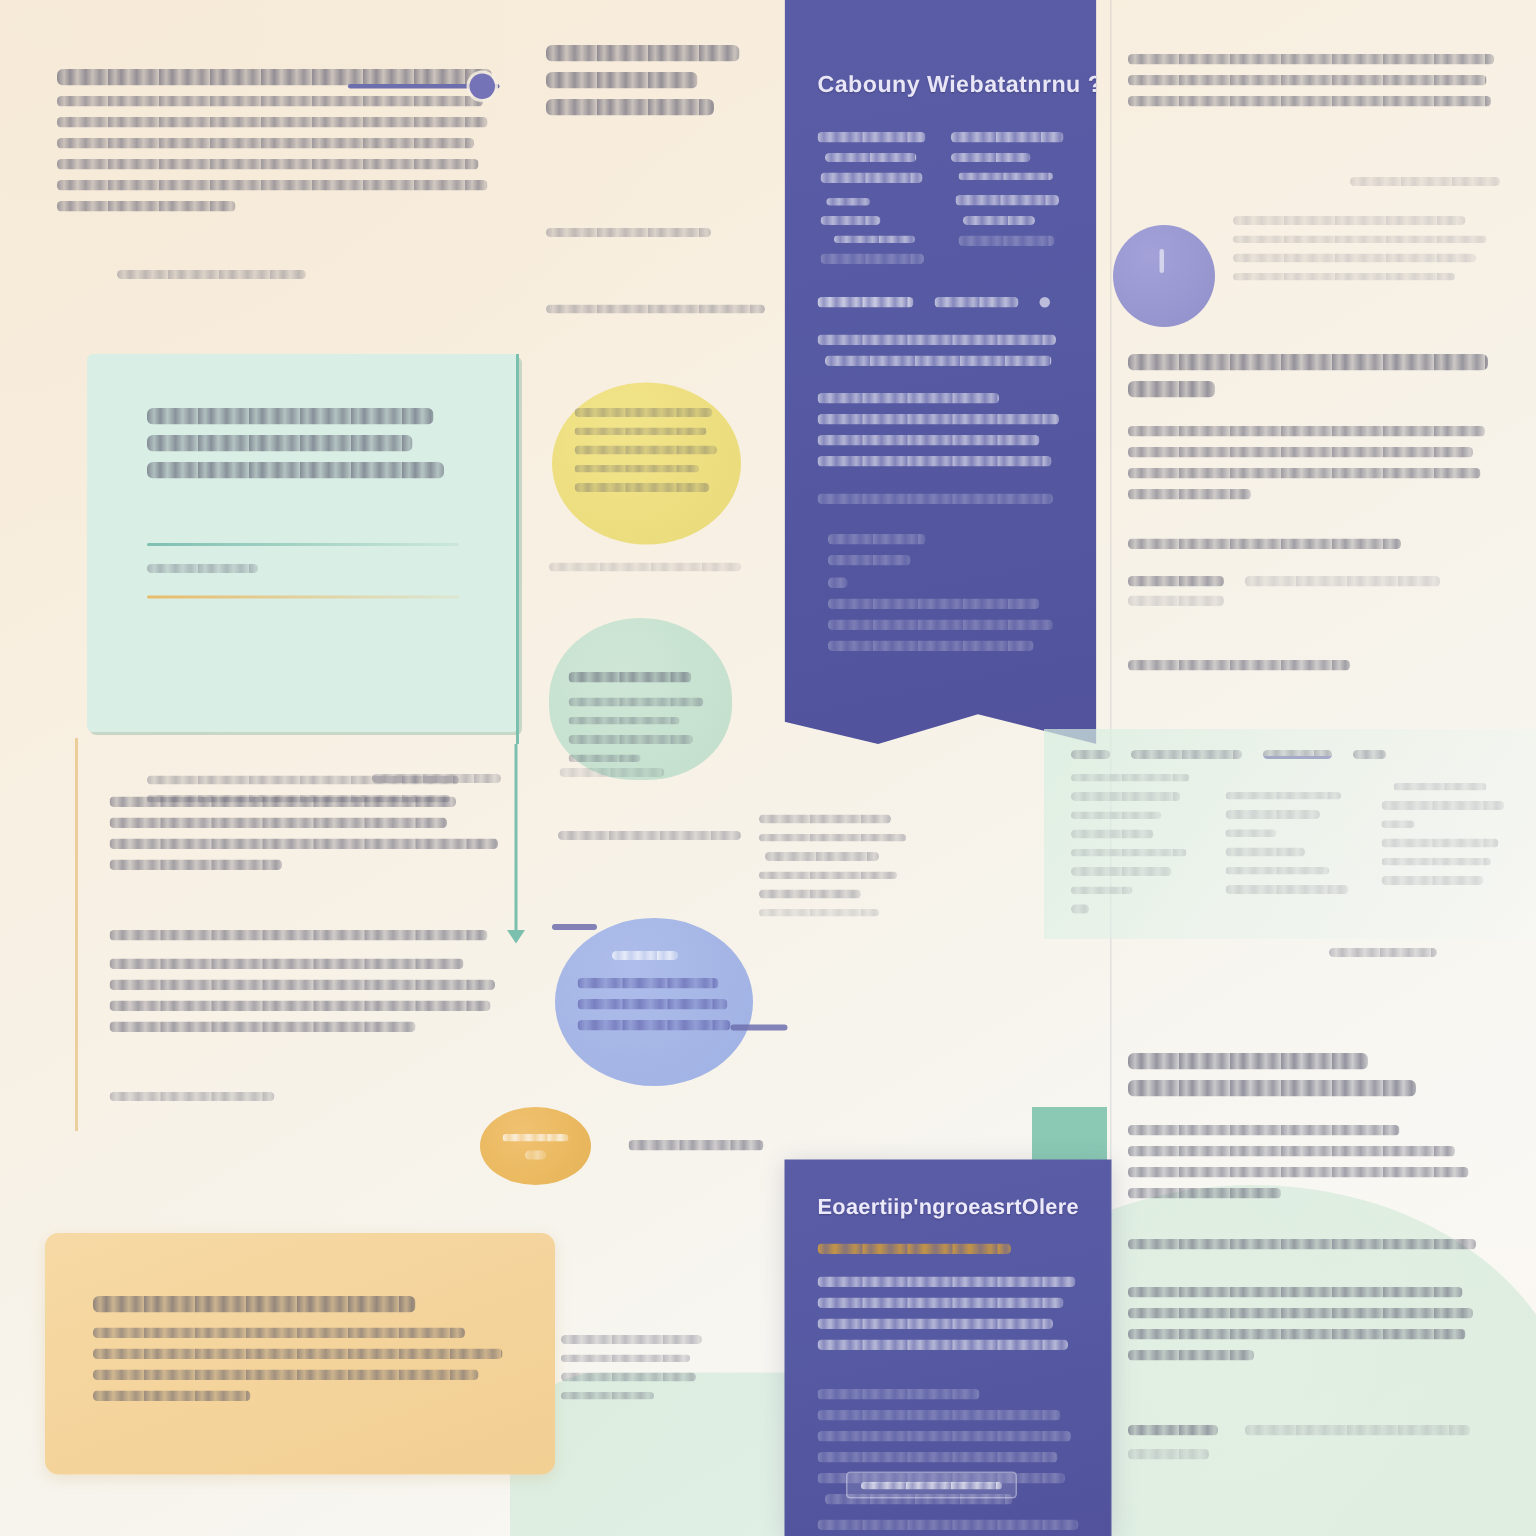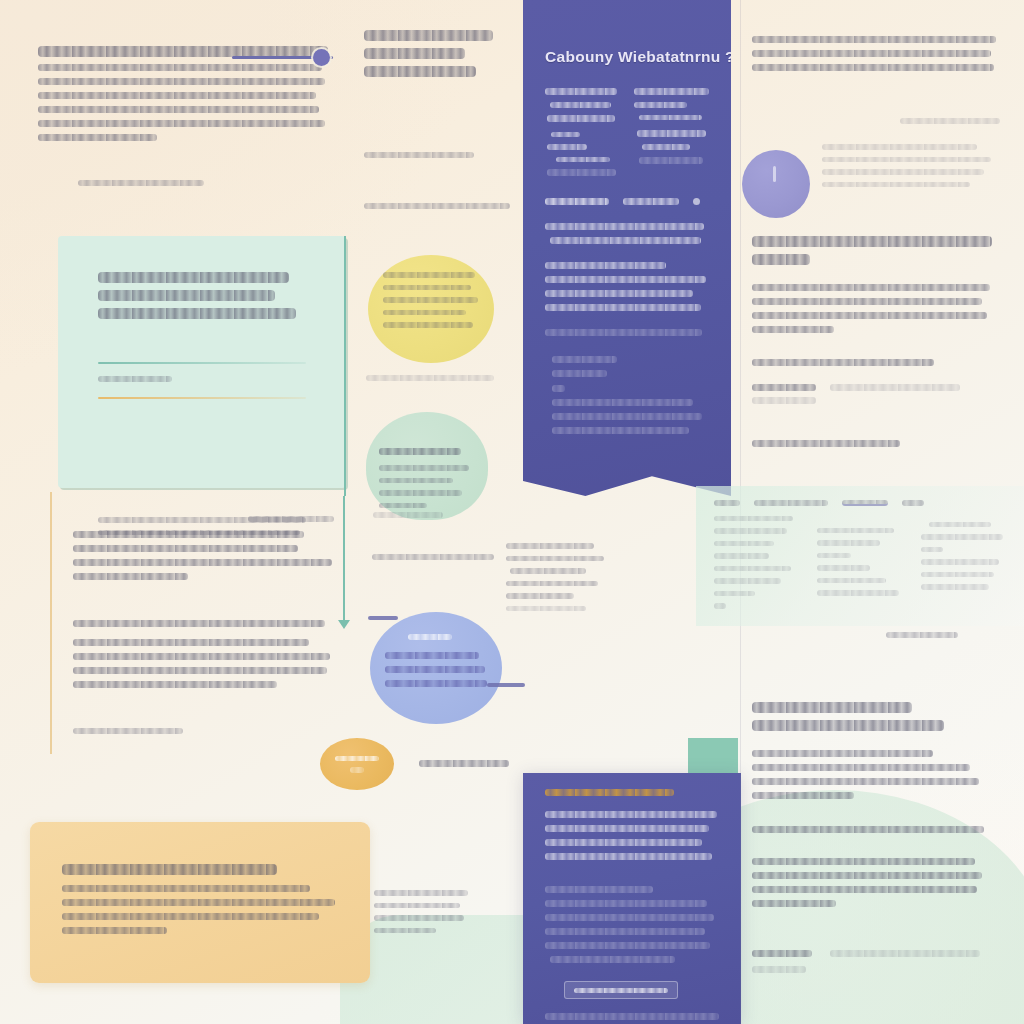--- a/index.html
+++ b/index.html
@@ -224,20 +224,24 @@
       <div class="ln inv faint" style="width:8%;  margin-left:4%; margin-top:8px;"></div>
       <div class="ln inv faint" style="width:86%; margin-left:4%;"></div>
       <div class="ln inv faint" style="width:92%; margin-left:4%;"></div>
       <div class="ln inv faint" style="width:84%; margin-left:4%;"></div>
     </div>
   </div>
 
   <div style="position:absolute; left:688px; top:738px; width:50px; height:40px; background:#8bc9b4;"></div>
 
   <div class="panel-purple" style="left:523px; top:773px; width:218px; height:251px;">
+    <div style="padding:24px 22px 0 22px;">
+      <div style="color:#eceafa; font-size:14.5px; font-weight:700; letter-spacing:.2px;
+                  text-shadow:0 1px 1px rgba(30,30,70,.35); white-space:nowrap;">Eoaertiip'ngroeasrtOlere</div>
+    </div>
 
     <div style="padding:16px 22px 0 22px;">
       <div class="ln amber" style="width:74%;"></div>
     </div>
 
     <div class="stack" style="padding:8px 22px 0 22px;">
       <div class="ln inv" style="width:99%;"></div>
       <div class="ln inv" style="width:94%;"></div>
       <div class="ln inv" style="width:90%;"></div>
       <div class="ln inv" style="width:96%;"></div>

